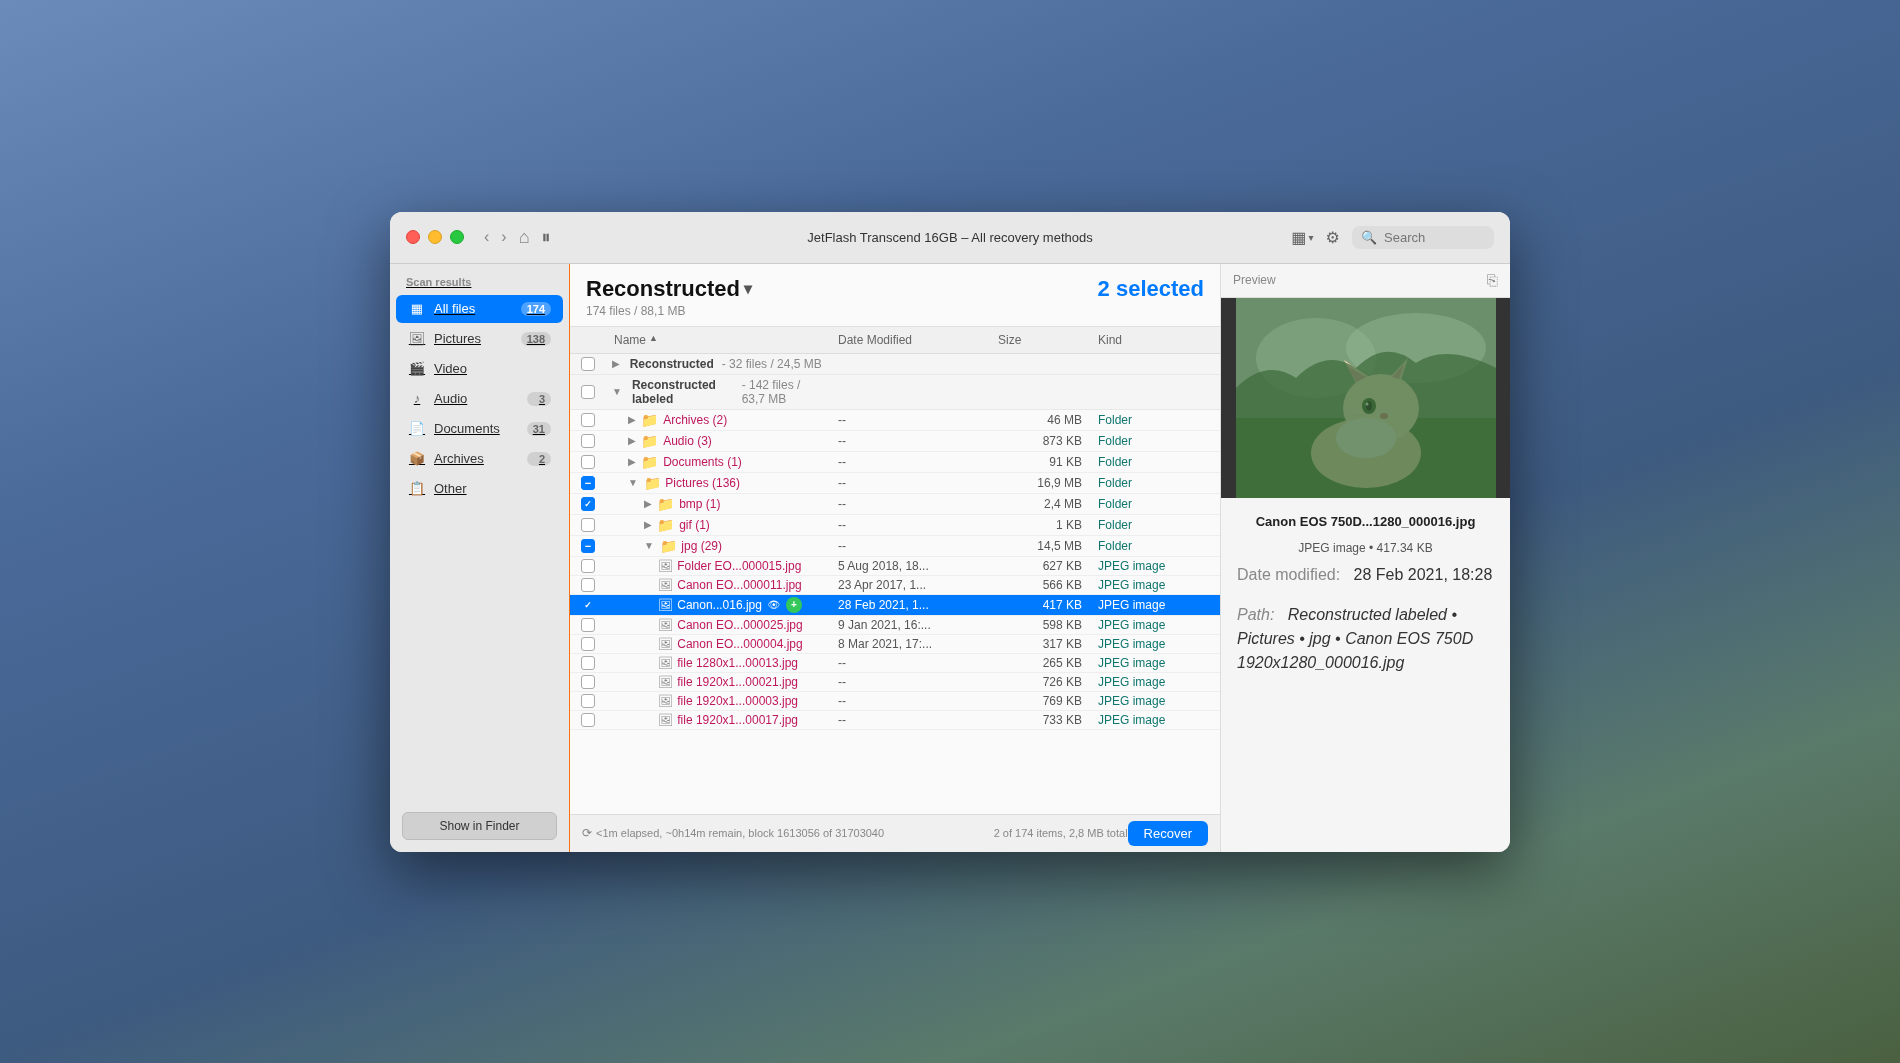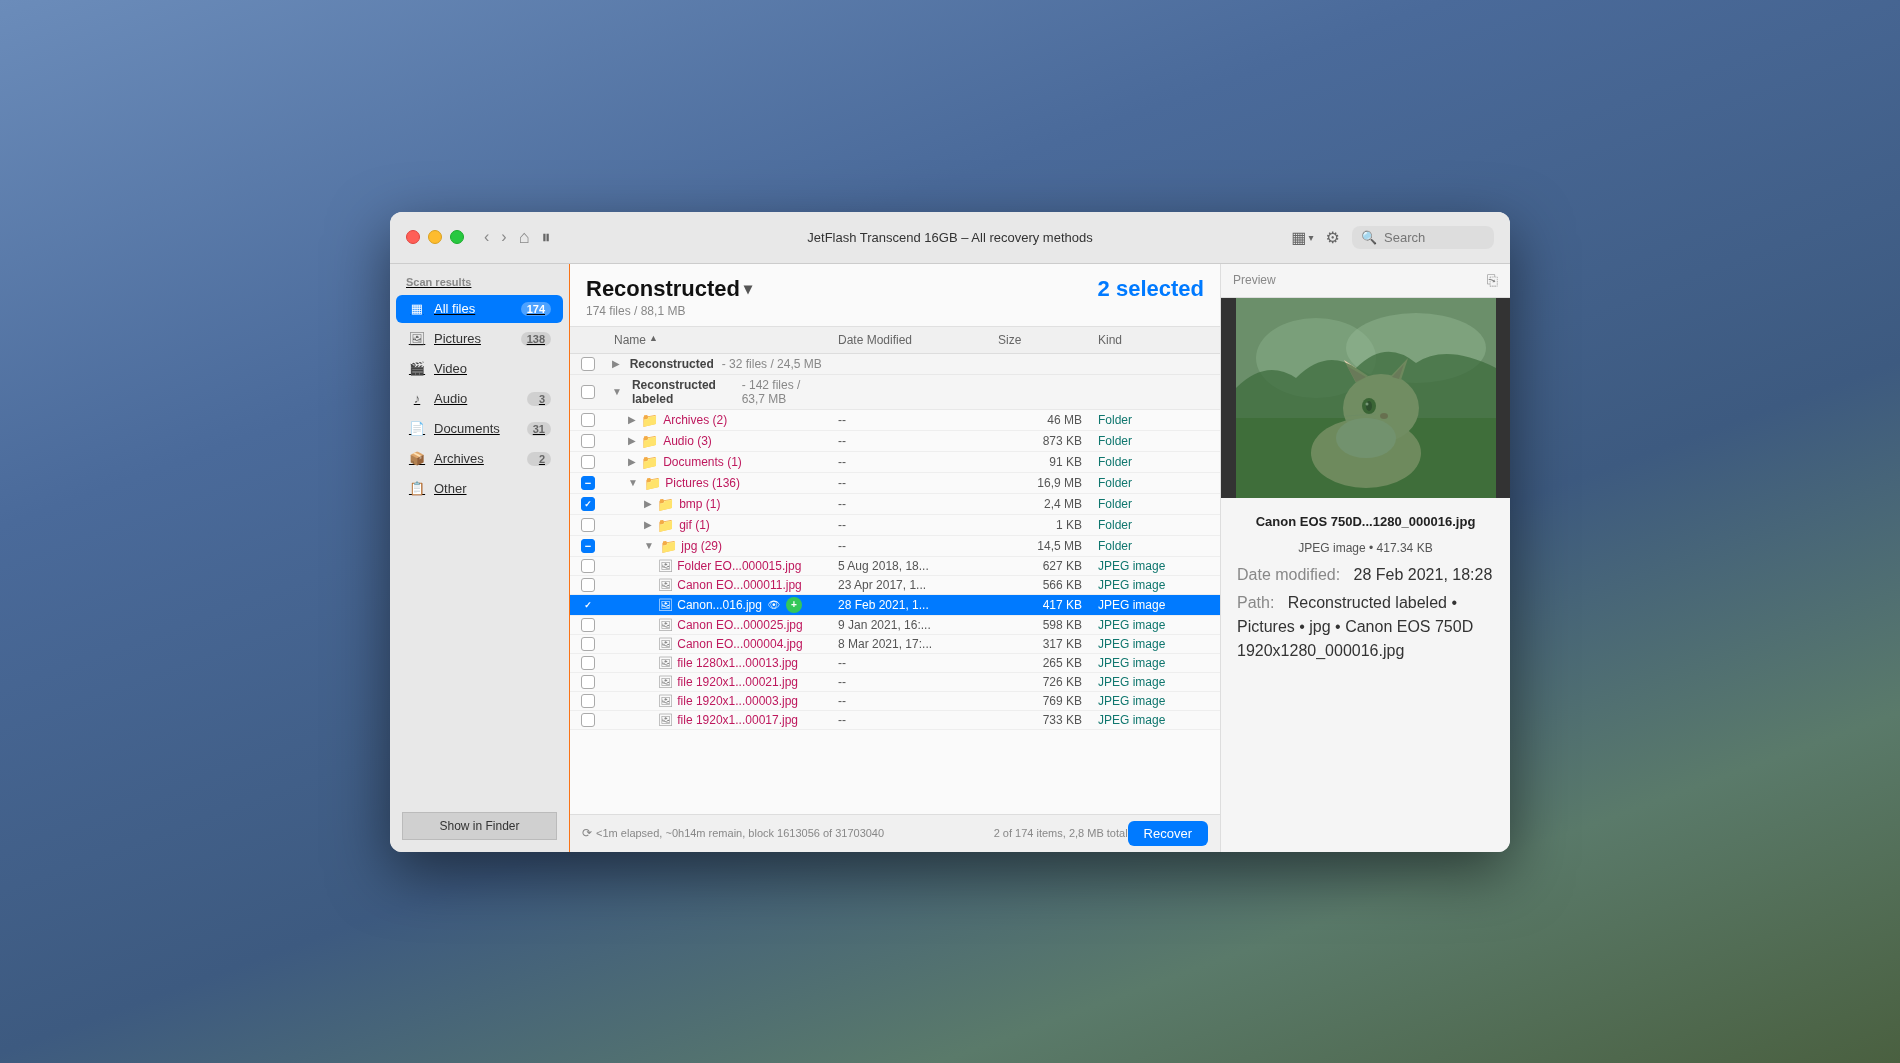--- a/index.html
+++ b/index.html
@@ -185,21 +185,21 @@
     .sidebar-item:not(.active) .sidebar-badge { background: rgba(0,0,0,0.1); color: #666; }
     .sidebar-footer {
       margin-top: auto;
       padding: 12px;
     }
     .show-finder-btn {
       width: 100%;
       padding: 6px;
       background: #d0d0d0;
       border: 1px solid #bbb;
-      border-radius: 0;
+      border-radius: 6px;
       font-size: 12px;
       color: #333;
       cursor: pointer;
       text-align: center;
     }
     
     .file-panel {
       flex: 1;
       display: flex;
       flex-direction: column;
@@ -882,21 +882,21 @@
         </svg>
       </div>
       <div class="preview-info">
         <div class="preview-filename">Canon EOS 750D...1280_000016.jpg</div>
         <div class="preview-meta">JPEG image • 417.34 KB</div>
         <div class="preview-detail">
           <span class="preview-detail-label">Date modified:</span>
           <span>&nbsp;</span>
           <span class="preview-detail-value">28 Feb 2021, 18:28</span>
         </div>
-        <div class="preview-detail" style="margin-top:4px;">
+        <div class="preview-detail" style="margin-top:16px;font-style:italic;">
           <span class="preview-detail-label">Path:</span>
           <span>&nbsp;</span>
           <span class="preview-detail-value">Reconstructed labeled • Pictures • jpg • Canon EOS 750D 1920x1280_000016.jpg</span>
         </div>
       </div>
     </div>
   </div>
 </div>
 
 </body></html>

